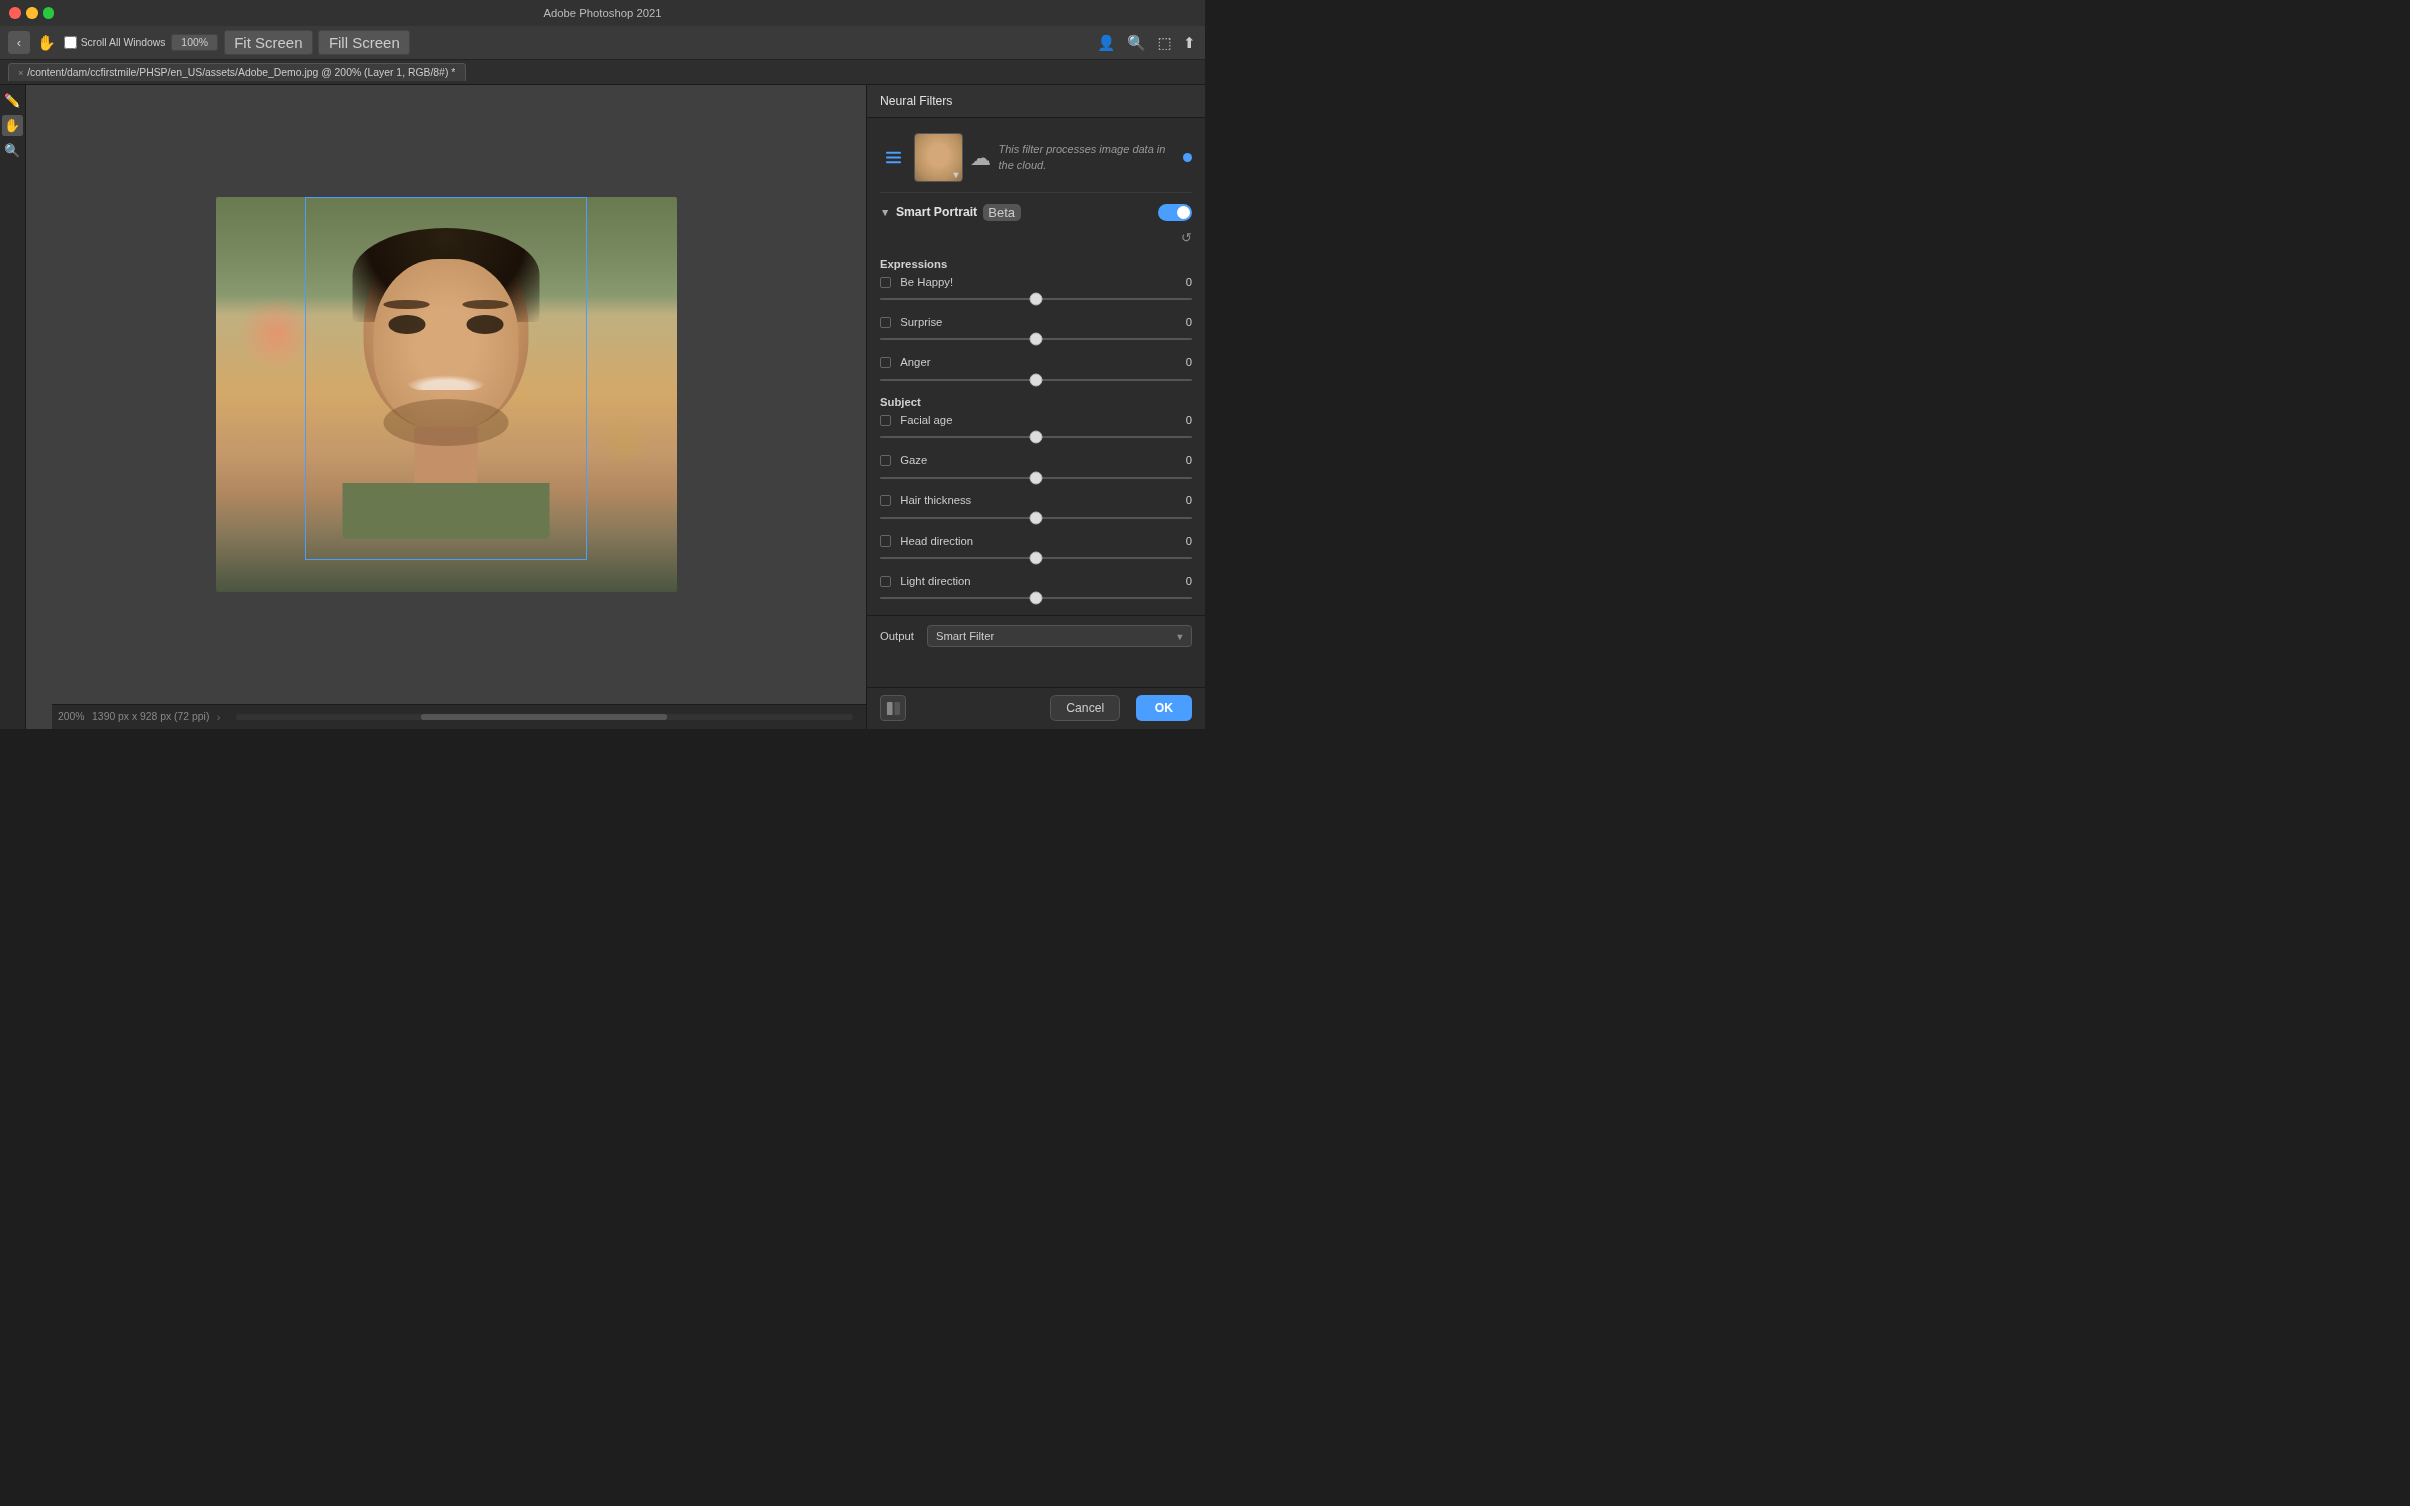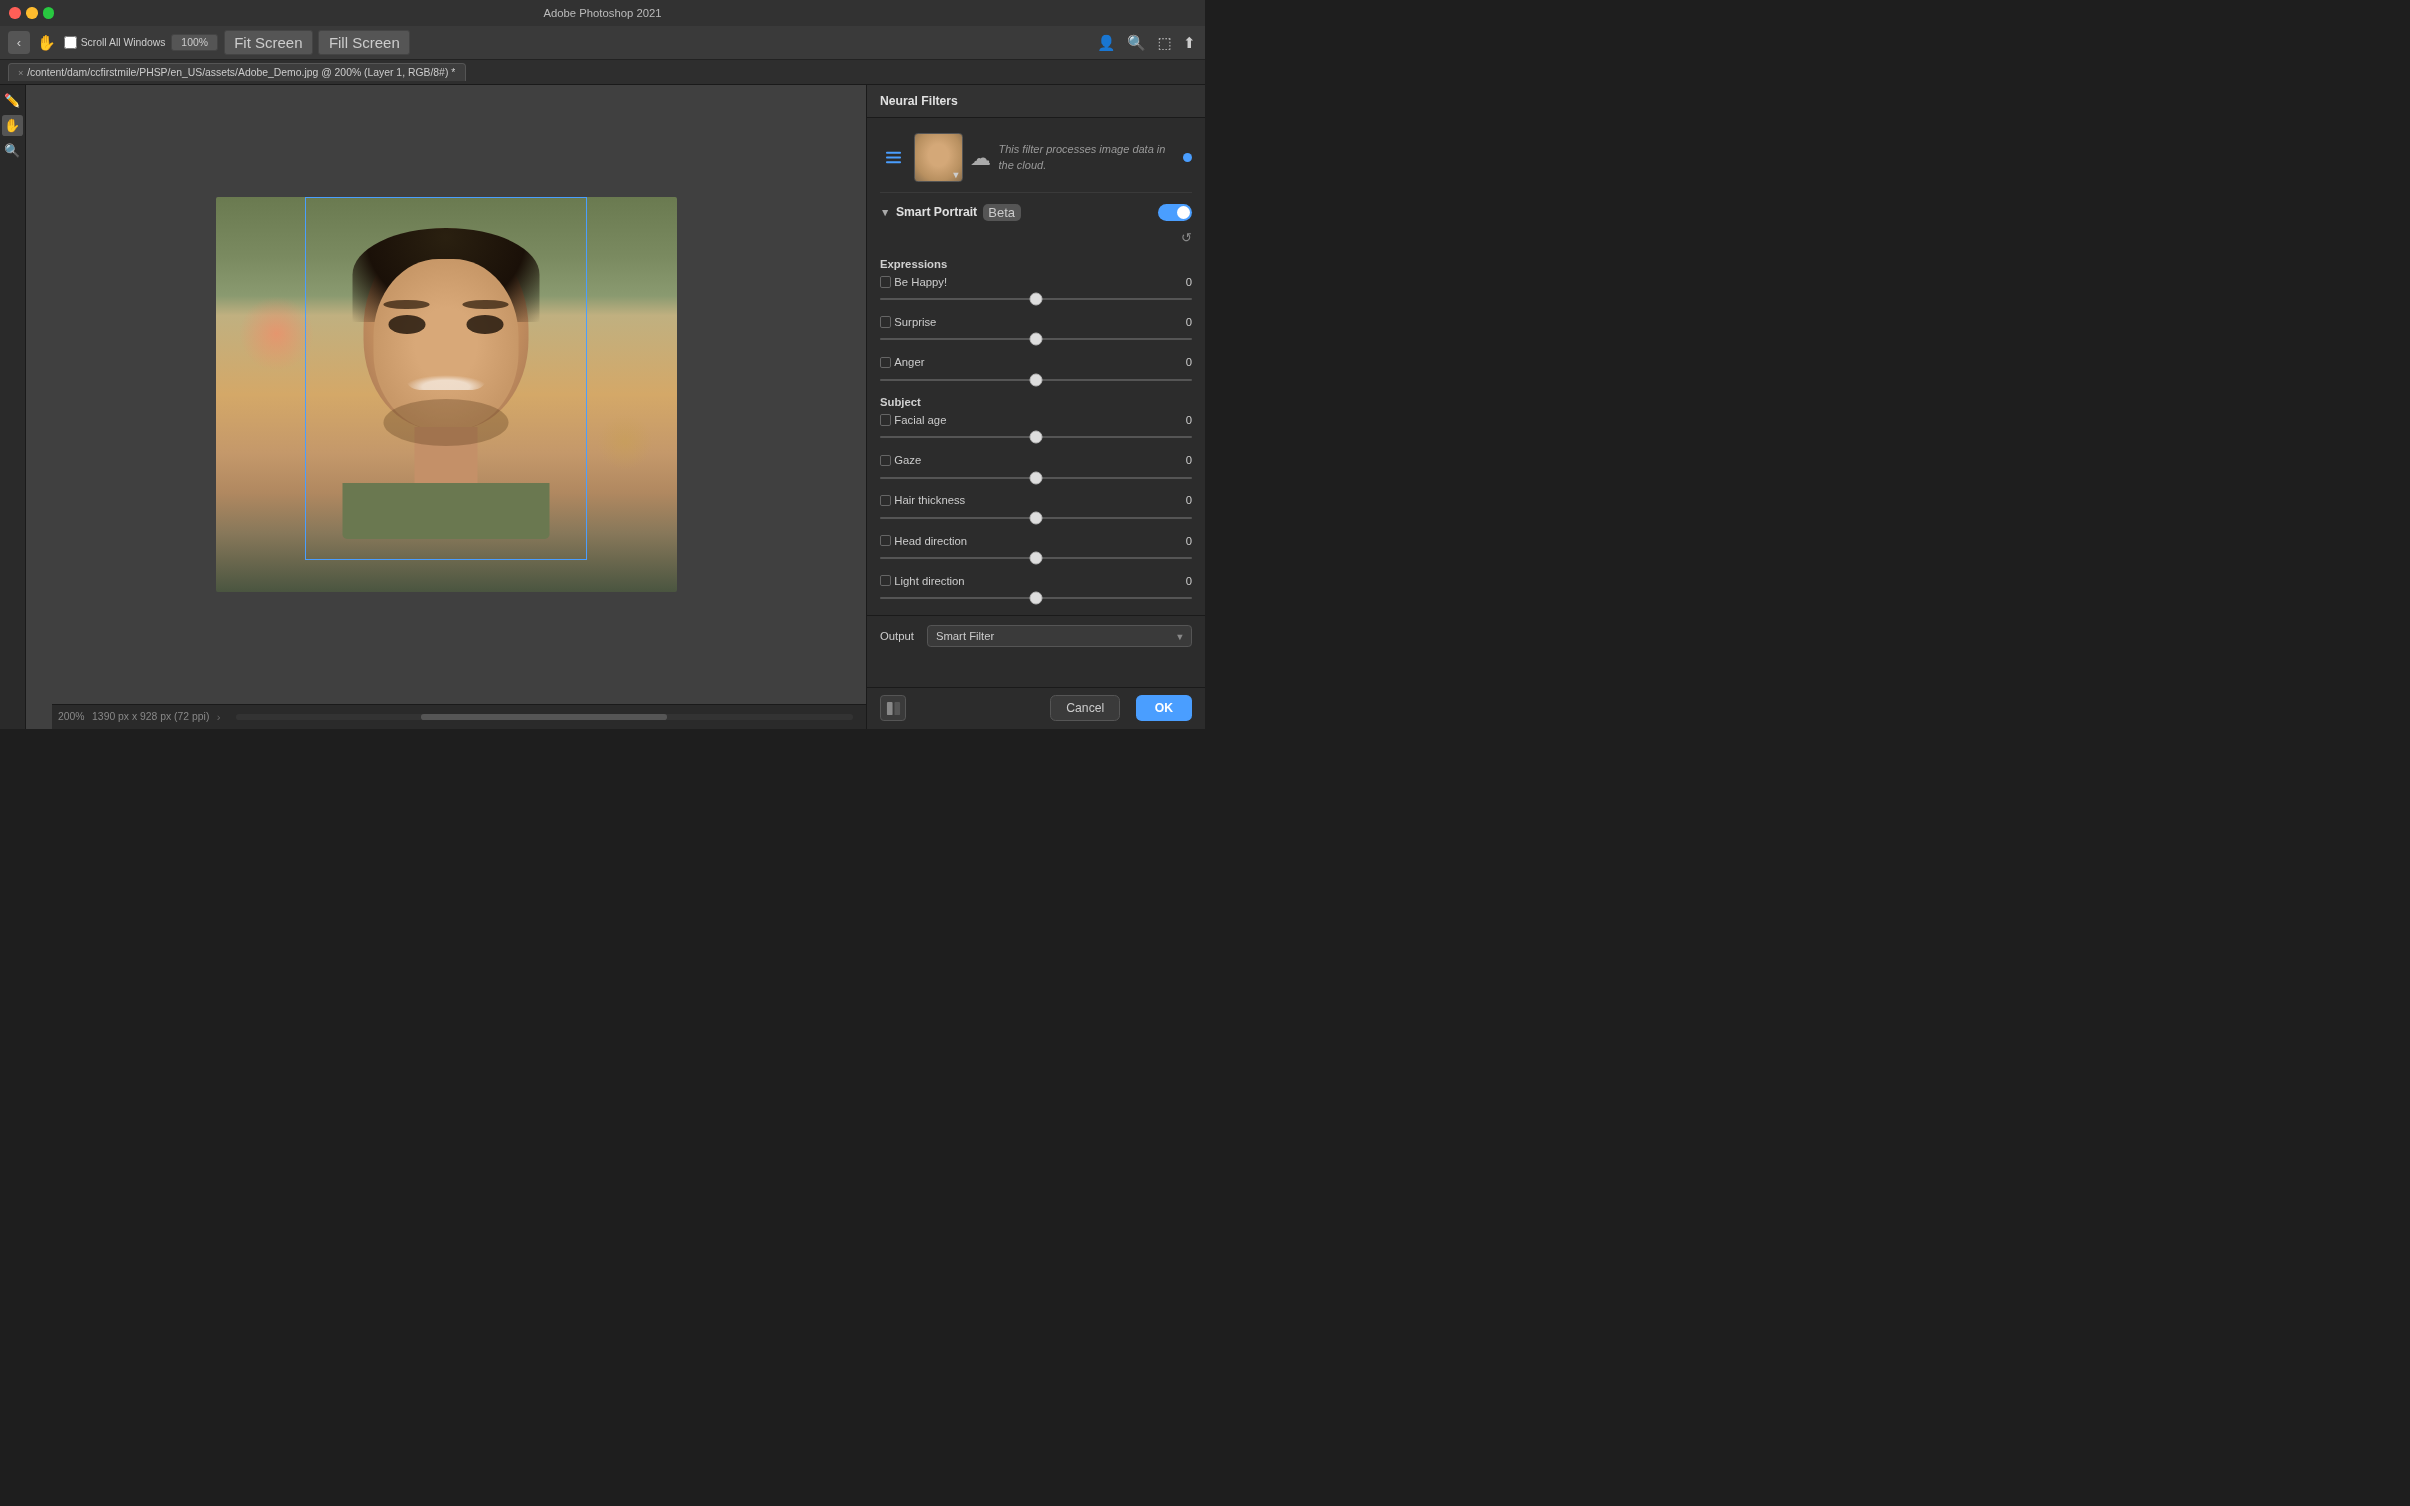--- a/index.html
+++ b/index.html
@@ -207,21 +207,21 @@
       width: 339px;
       background: #2c2c2c;
       border-left: 0.9px solid #1a1a1a;
       display: flex;
       flex-direction: column;
       overflow: hidden;
     }
     .neural-panel-header {
       padding: 9.4px 13px;
       font-size: 12.2px;
-      font-weight: 700;
+      font-weight: 400;
       color: #e0e0e0;
       border-bottom: 0.9px solid #1a1a1a;
       background: #323232;
     }
 
     .neural-panel-body {
       flex: 1;
       overflow-y: auto;
       padding: 9.4px 0;
     }
@@ -373,22 +373,22 @@
       margin-bottom: 9.4px;
     }
     .control-label-row {
       display: flex;
       align-items: center;
       justify-content: space-between;
       margin-bottom: 3.8px;
     }
     .control-label-left {
       display: flex;
-      align-items: center;
-      gap: 3px;
+      align-items: flex-end;
+      gap: 9px;
     }
     .control-checkbox {
       width: 11.3px;
       height: 11.3px;
       border: 0.9px solid #666;
       border-radius: 1.9px;
       background: transparent;
       cursor: pointer;
       display: inline-block;
     }

